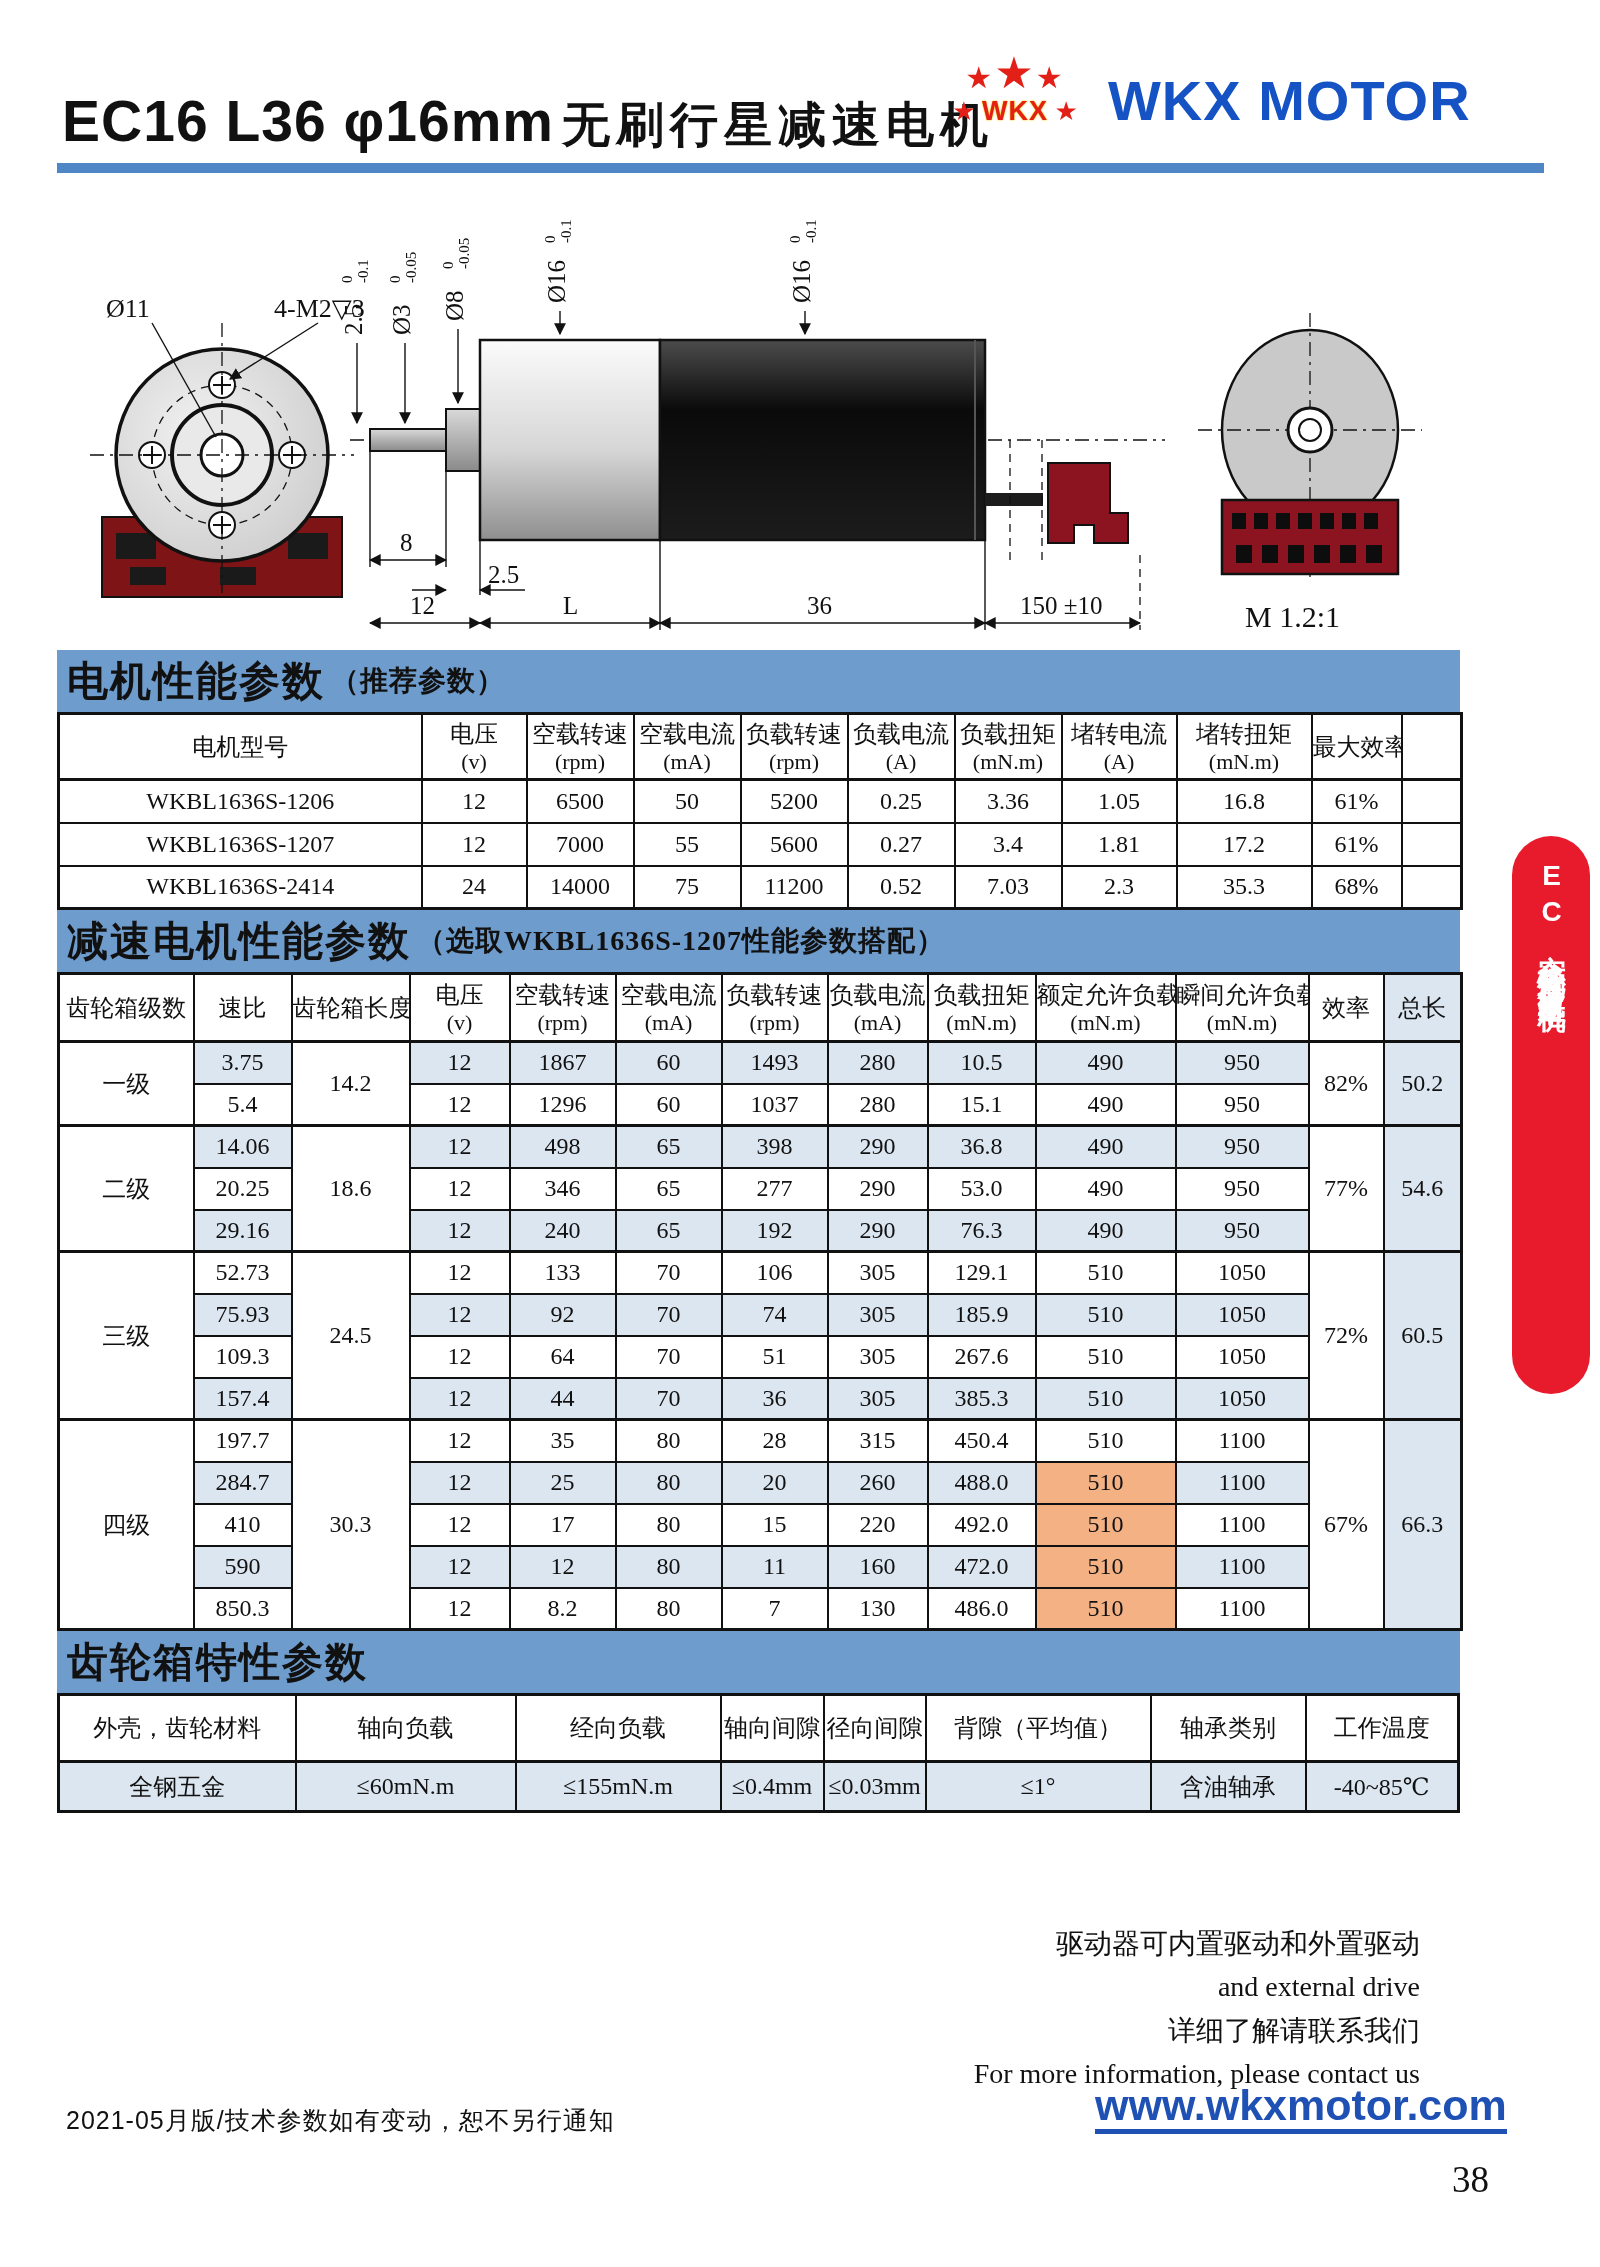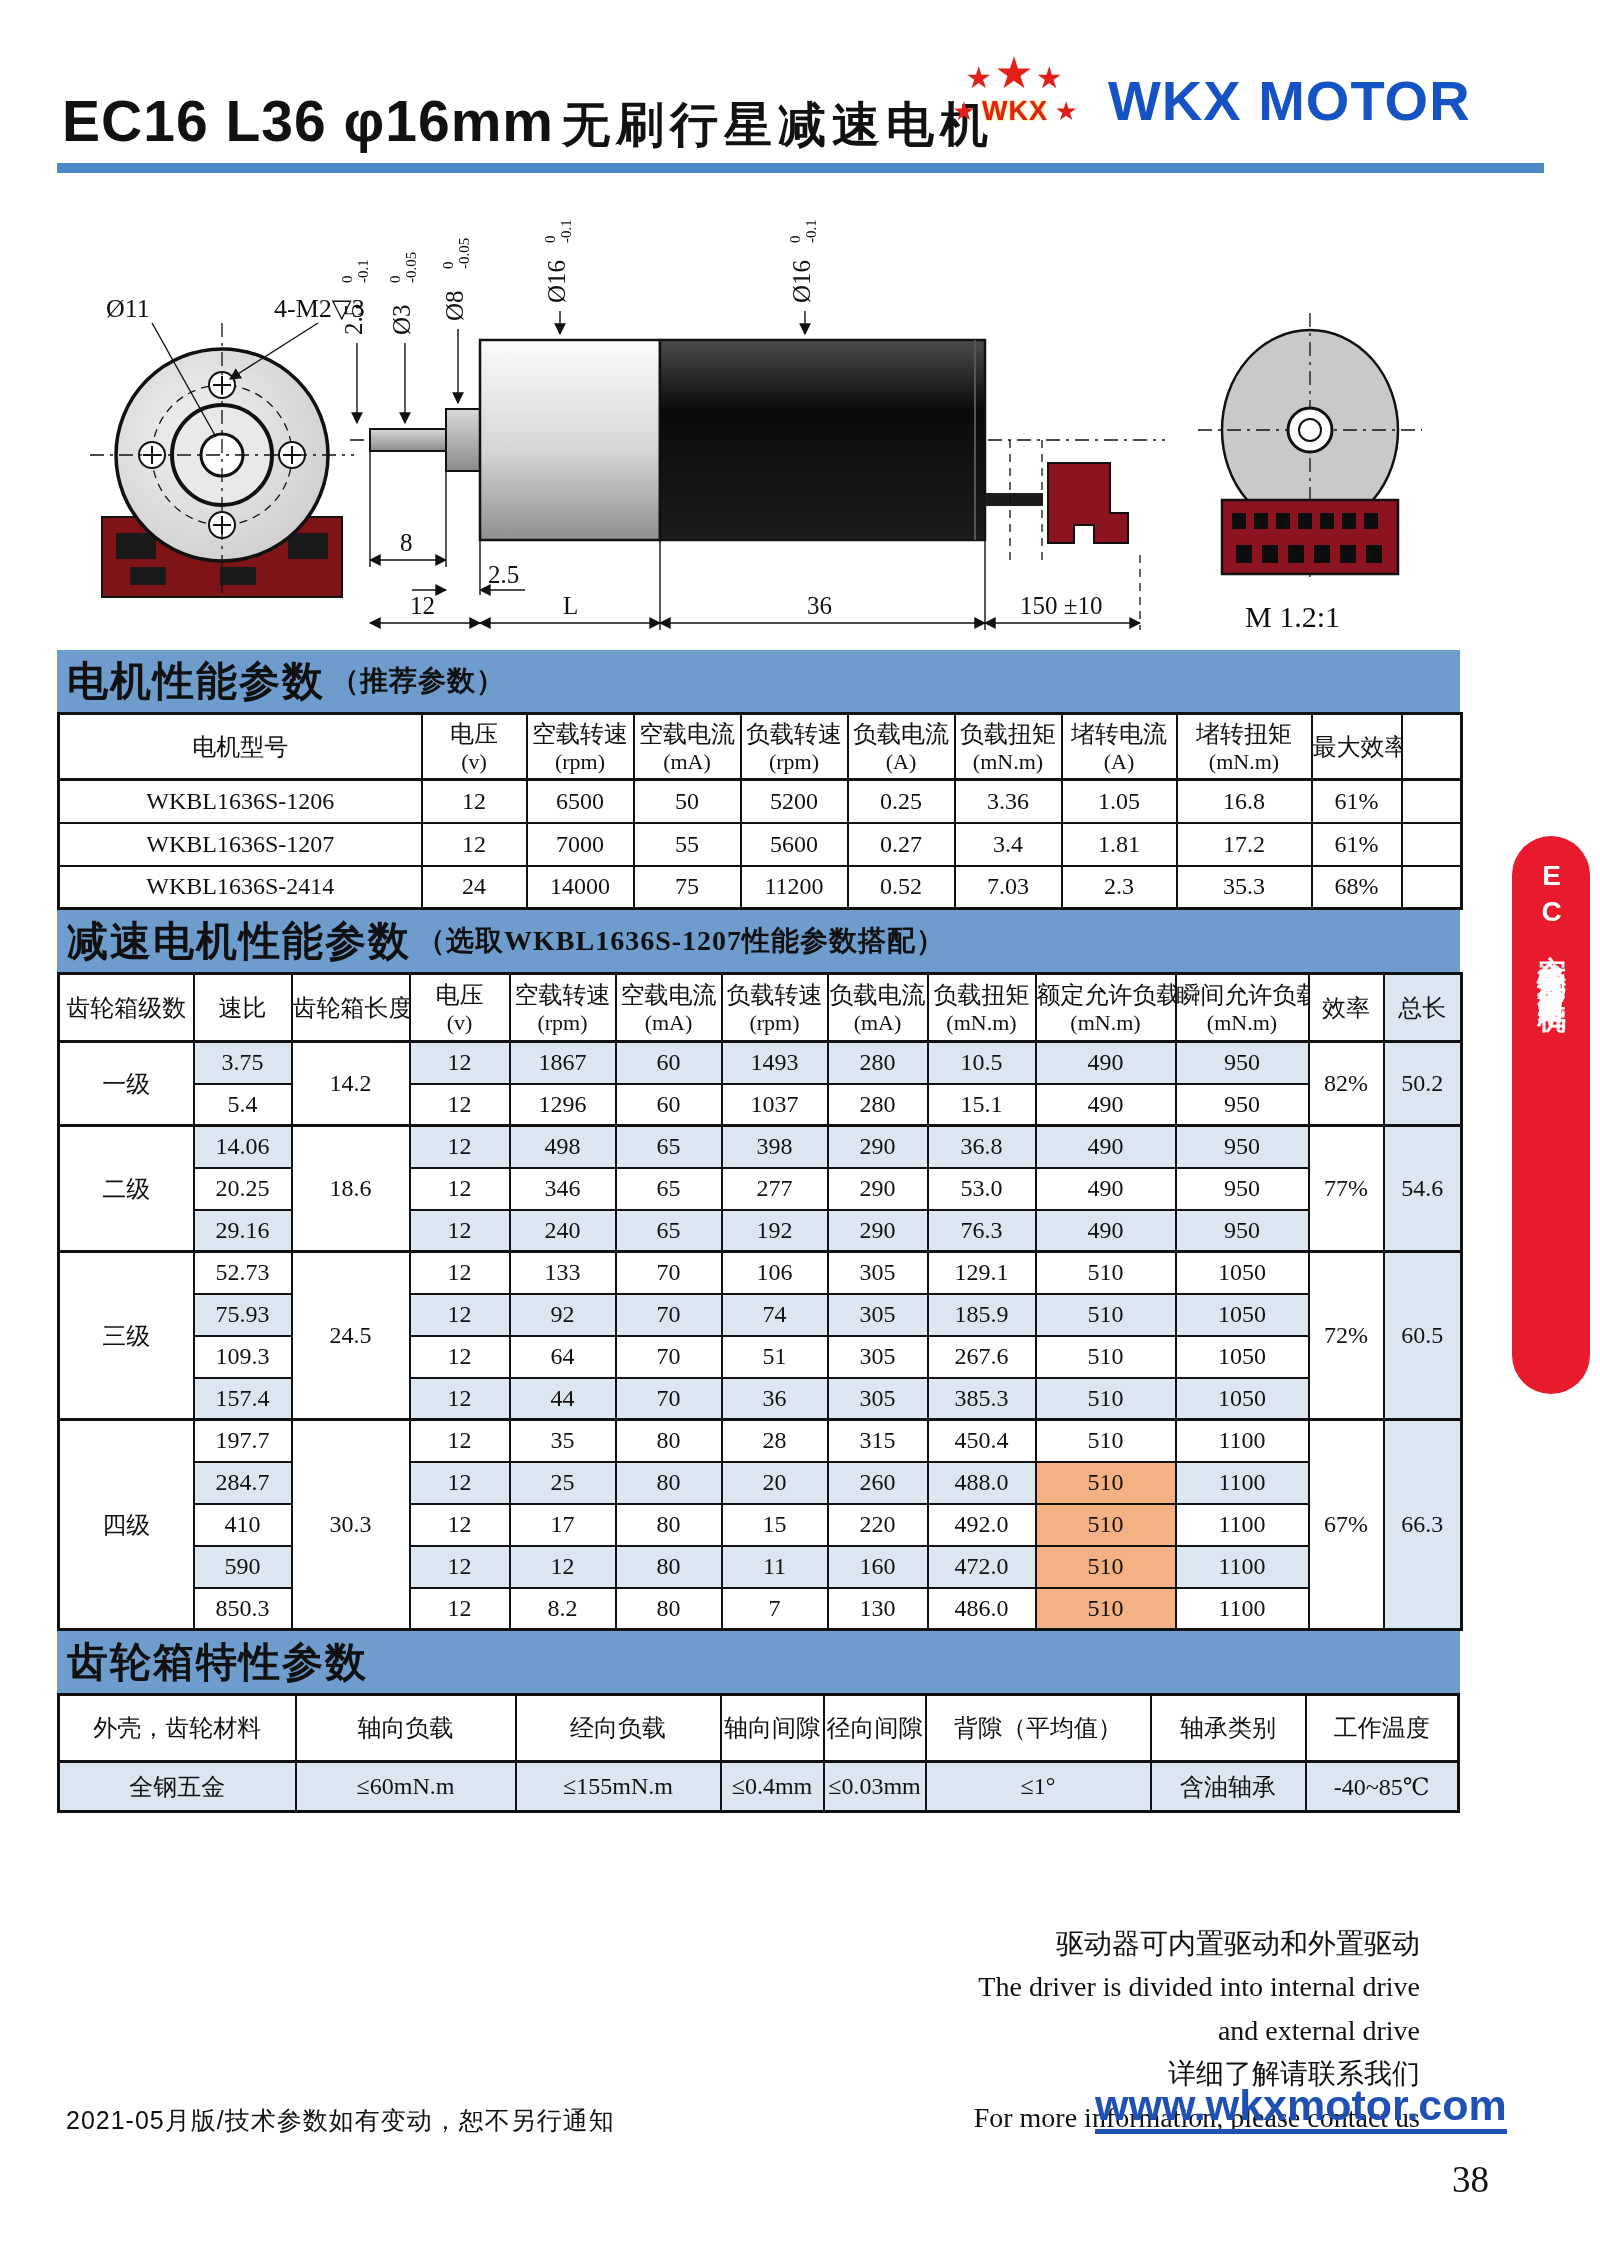--- a/index.html
+++ b/index.html
@@ -657,21 +657,20 @@
             <td class="shade">含油轴承</td>
             <td class="shade">-40~85℃</td>
           </tr>
         </tbody>
     </table>
   </div>
 
 
   <div class="driver">
     <div>驱动器可内置驱动和外置驱动</div>
-    <div>The driver is divided into internal drive</div>
     <div>and external drive</div>
     <div>详细了解请联系我们</div>
     <div>For more information, please contact us</div>
   </div>
 
   <a class="website">www.wkxmotor.com</a>
   <div class="edition">2021-05月版/技术参数如有变动，恕不另行通知</div>
   <div class="pageno">38</div>
 
   <div class="sidetab">

